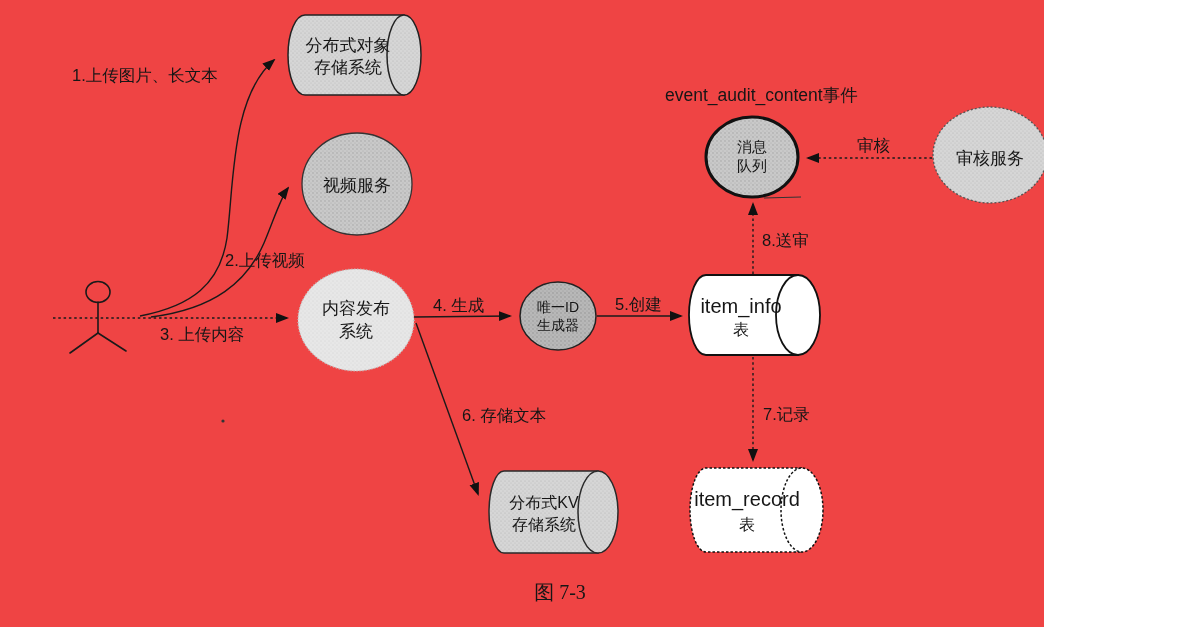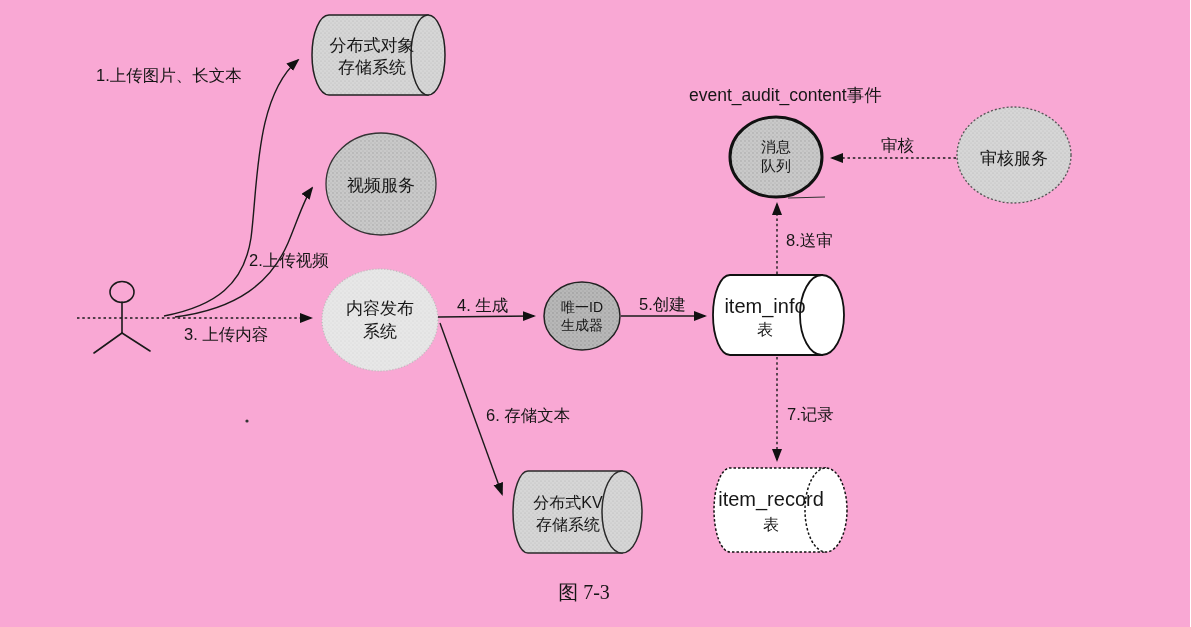--- a/index.html
+++ b/index.html
@@ -1,18 +1,18 @@
 <!DOCTYPE html>
 <html><head>
 <meta charset="utf-8">
 <style>
   html,body { margin:0; padding:0; background:#ffffff; }
   .canvas {
-    position:relative; width:1166px; height:627px; background:#f9a8d4;
-    font-family:"Liberation Sans","DejaVu Sans",sans-serif; overflow:hidden;padding-left:24px;
+    position:relative; width:1044px; height:627px; background:#ef4444;
+    font-family:"Liberation Sans","DejaVu Sans",sans-serif; overflow:hidden;
   }
   svg text {
     fill:#161616;
     font-family:"Liberation Sans","DejaVu Sans",sans-serif;
   }
   .node-label   { font-size:17px; }
   .node-label-sm{ font-size:14px; }
   .table-label  { font-size:20px; }
   .table-sub    { font-size:16px; }
   .edge-label   { font-size:16.5px; }

